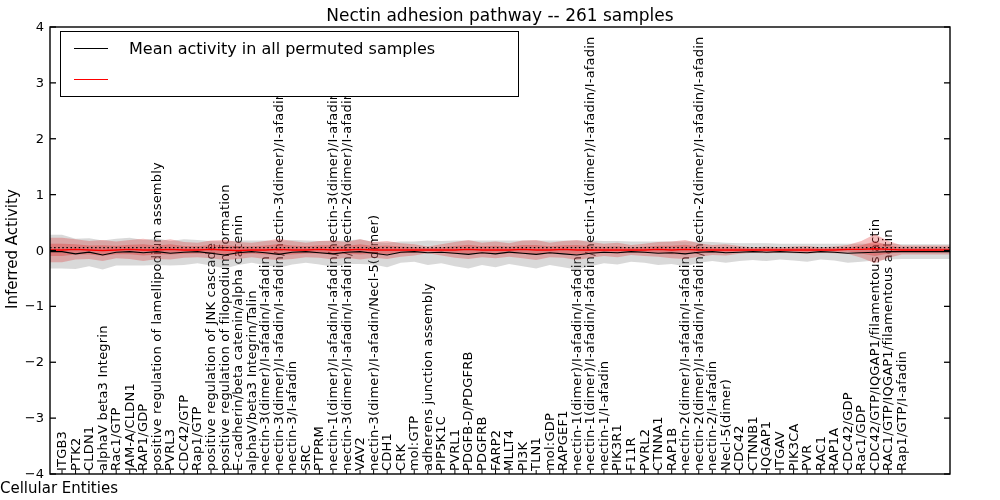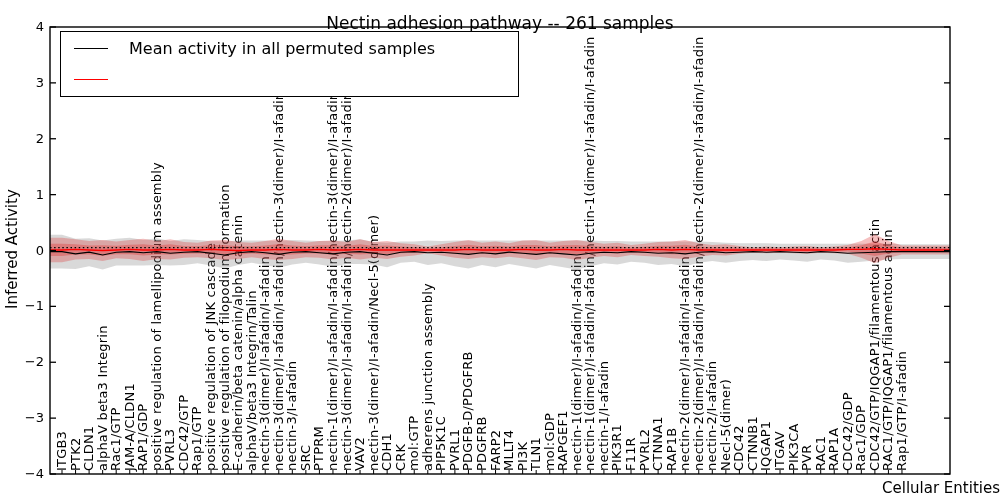--- a/index.html
+++ b/index.html
@@ -2,25 +2,25 @@
 <html><head>
 <meta charset="utf-8">
 <style>
   html,body{margin:0;padding:0;background:#ffffff;}
   #figure{
     position:relative;width:1000px;height:500px;background:#ffffff;
     font-family:"DejaVu Sans","Liberation Sans",sans-serif;color:#000;
     overflow:hidden;
   }
   .title{
-    position:absolute;left:0;top:13px;width:1000px;text-align:center;
+    position:absolute;left:0;top:5px;width:1000px;text-align:center;
     font-size:17px;color:#000;
   }
   .xlabel{
-    position:absolute;left:0;top:479px;width:1000px;text-align:right;
+    position:absolute;left:0;top:479px;width:1000px;text-align:left;
     font-size:15px;color:#000;
   }
   .ylabel{
     position:absolute;left:3px;top:309px;
     transform:rotate(-90deg);transform-origin:0 0;
     font-size:15px;white-space:nowrap;color:#000;
   }
   .ytick{
     position:absolute;width:40px;text-align:right;
     font-size:13px;color:#000;line-height:14px;

